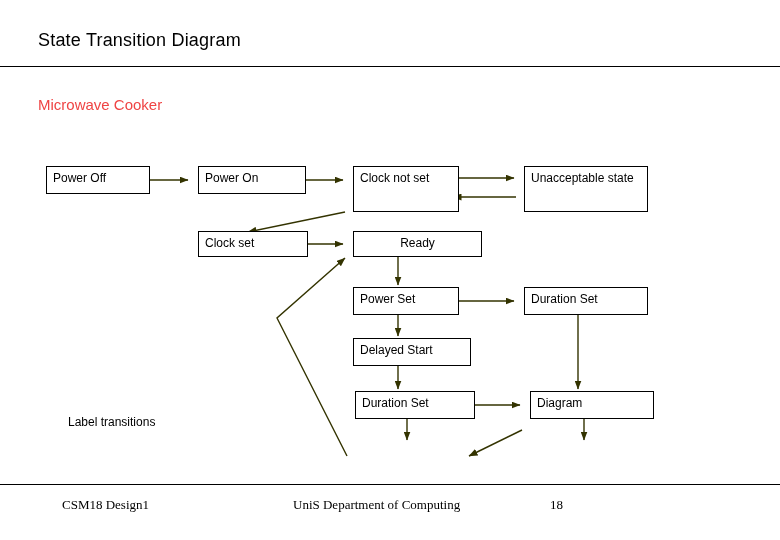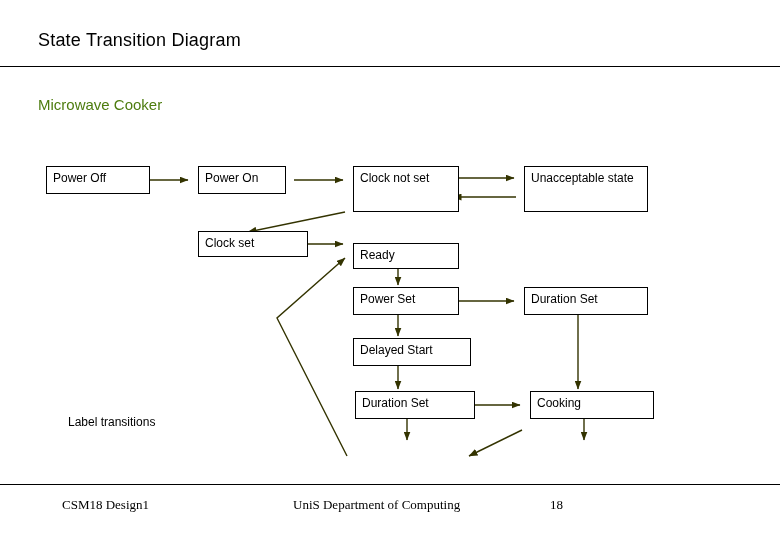--- a/index.html
+++ b/index.html
@@ -40,21 +40,21 @@
     width: 780px;
     height: 0;
     border-top: 1px solid #000000;
   }
   .subtitle {
     position: absolute;
     left: 38px;
     top: 96px;
     font-size: 15px;
     font-family: "Liberation Sans", sans-serif;
-    color: #4d7c0f;
+    color: #ef4444;
   }
   .node {
     position: absolute;
     box-sizing: border-box;
     border: 1px solid #000000;
     background: #ffffff;
     font-size: 12px;
     font-family: "Liberation Sans", sans-serif;
     color: #000000;
     padding: 4px 6px 0 6px;
@@ -131,58 +131,58 @@
       <path d="M522,430 L469,456"></path>
 
       <path d="M347,456 L277,318 L345,258"></path>
     </g>
   </svg>
 
   <div class="node" style="left:38px; top:166px; width:104px; height:28px;">
     <span>Power Off</span>
   </div>
 
-  <div class="node" style="left:190px; top:166px; width:88px; height:28px;">
+  <div class="node" style="left:190px; top:166px; width:108px; height:28px;">
     <span>Power On</span>
   </div>
 
   <div class="node" style="left:345px; top:166px; width:106px; height:46px;">
     <span>Clock not set</span>
   </div>
 
   <div class="node" style="left:516px; top:166px; width:124px; height:46px;">
     <span>Unacceptable state</span>
   </div>
 
   <div class="node" style="left:190px; top:231px; width:110px; height:26px;">
     <span>Clock set</span>
   </div>
 
-  <div class="node" style="left:345px; top:243px; width:106px; height:26px;">
+  <div class="node" style="left:345px; top:231px; width:129px; height:26px;text-align:center;">
     <span>Ready</span>
   </div>
 
   <div class="node" style="left:345px; top:287px; width:106px; height:28px;">
     <span>Power Set</span>
   </div>
 
   <div class="node" style="left:516px; top:287px; width:124px; height:28px;">
     <span>Duration Set</span>
   </div>
 
   <div class="node" style="left:345px; top:338px; width:118px; height:28px;">
     <span>Delayed Start</span>
   </div>
 
   <div class="node" style="left:347px; top:391px; width:120px; height:28px;">
     <span>Duration Set</span>
   </div>
 
   <div class="node" style="left:522px; top:391px; width:124px; height:28px;">
-    <span>Cooking</span>
+    <span>Diagram</span>
   </div>
 
 
 
   <div class="free-label" style="left:68px; top:370px;margin-top:45px;">Label transitions</div>
 
   <div class="rule-bottom"></div>
 
   <div class="footer" style="left:62px; top:497px;">CSM18 Design1</div>
   <div class="footer" style="left:293px; top:497px;">UniS  Department of Computing</div>

